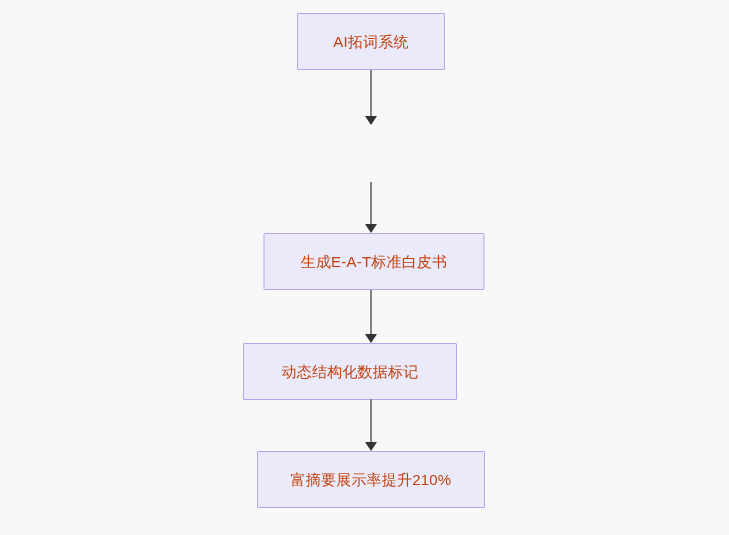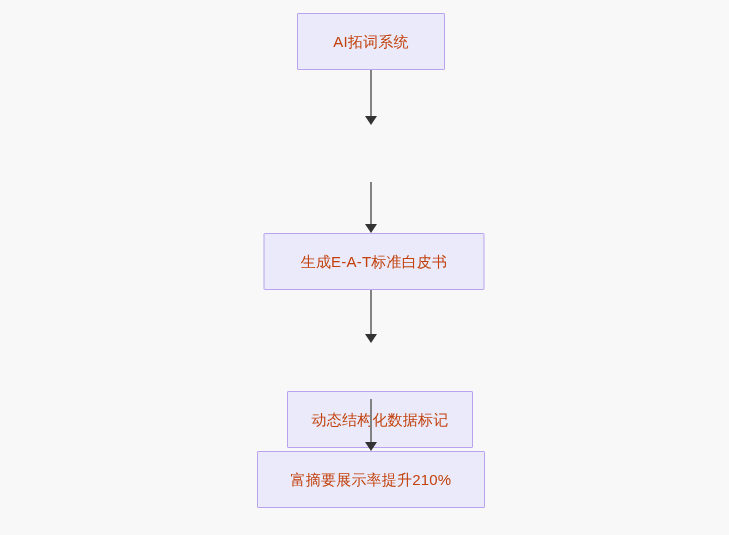--- a/index.html
+++ b/index.html
@@ -40,21 +40,21 @@
     line-height: 1.2;
     color: #c2410c;
     white-space: nowrap;
     letter-spacing: 0.2px;
     font-family: Liberation Sans, sans-serif;
   }
 
   .node-1 { left: 371px; top: 13px;  width: 148px; }
   .node-2 { left: 371px; top: 125px; width: 190px; }
   .node-3 { left: 374px; top: 233px; width: 221px; }
-  .node-4 { left: 380px; top: 343px; width: 186px; margin-top: 48px; }
+  .node-4 { left: 350px; top: 343px; width: 214px; }
   .node-5 { left: 371px; top: 451px; width: 228px; }
 
   
   .edge {
     position: absolute;
     left: 371px;
     transform: translateX(-50%);
     width: 14px;
   }
   .edge-line {

